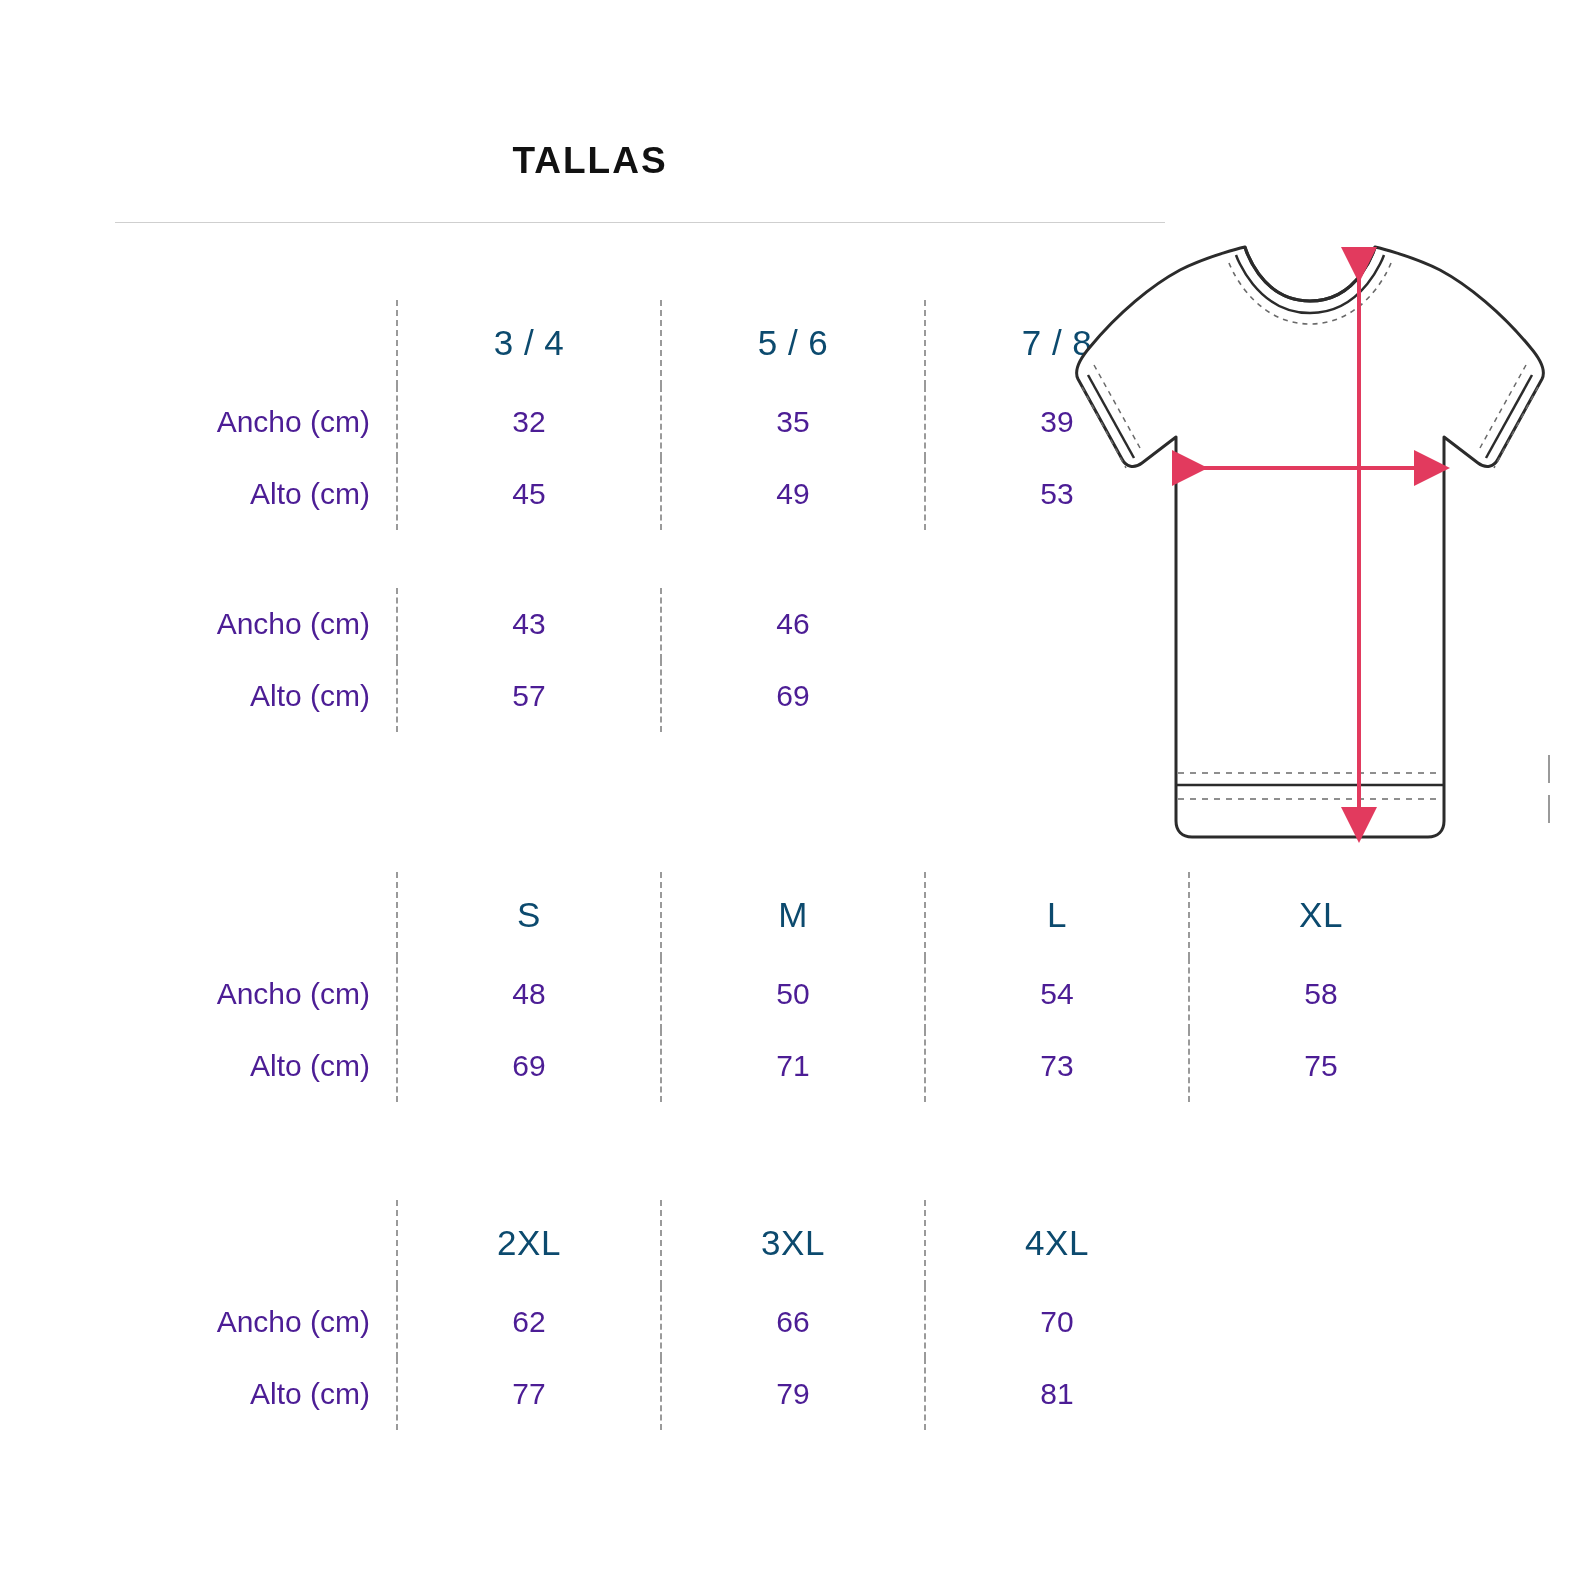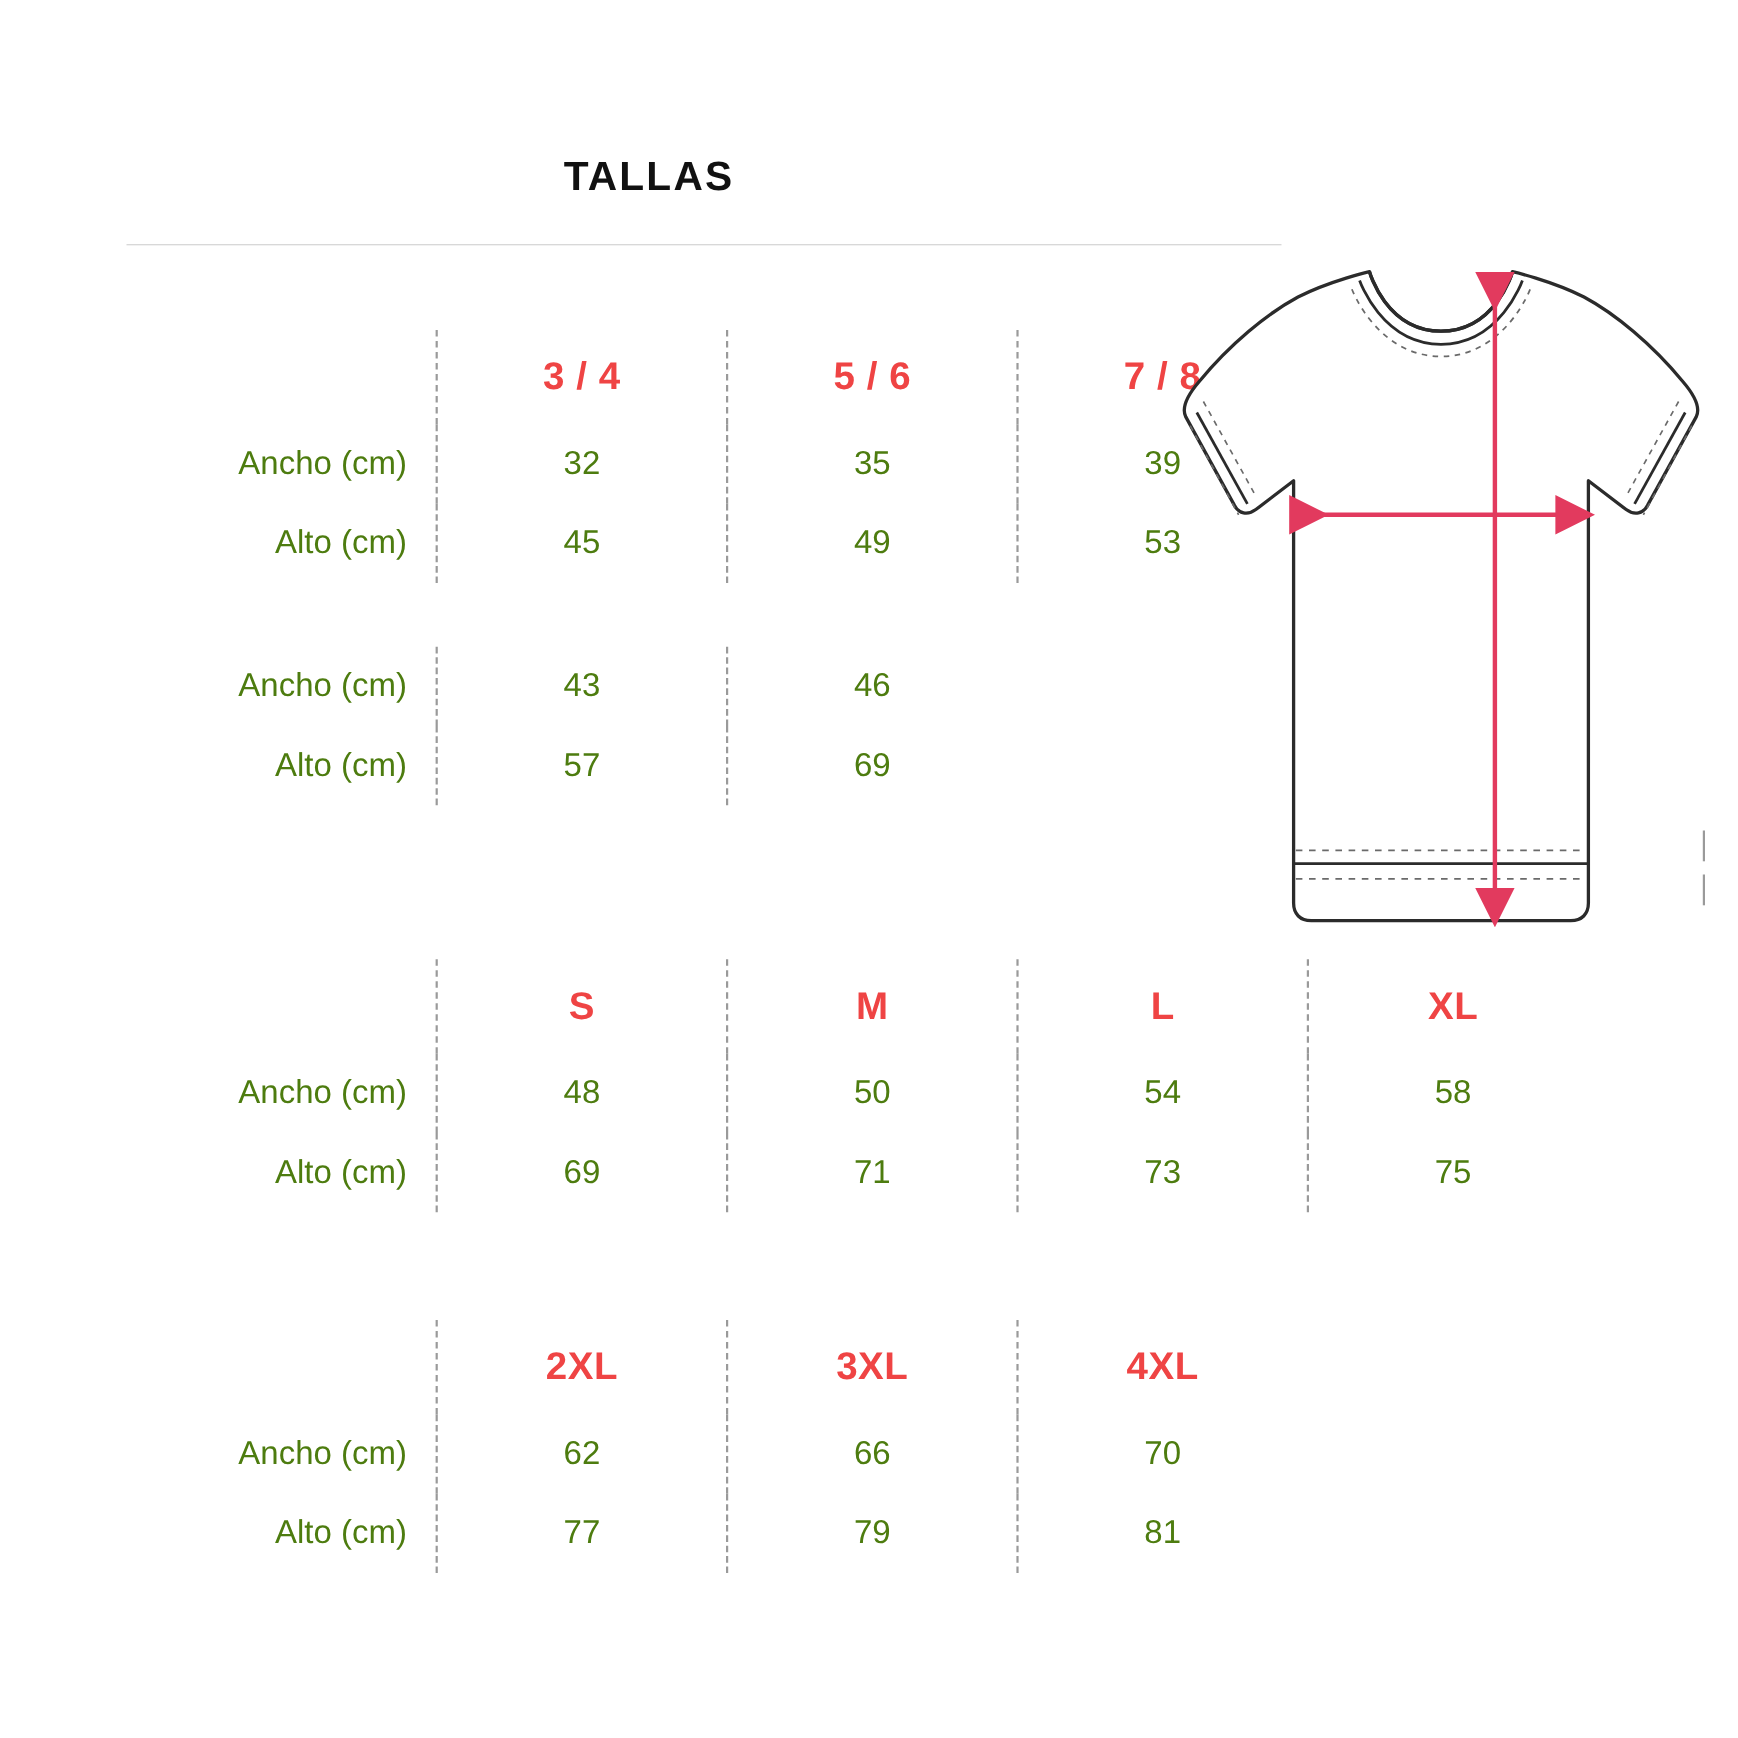--- a/index.html
+++ b/index.html
@@ -71,28 +71,28 @@
     padding-right: 26px !important;
     white-space: nowrap;
   }
   .col {
     width: 262px;
     border-left: 2px dashed #9a9a9a;
   }
   .hdr td {
     height: 86px;
     font-size: 35px;
-    font-weight: bold;
+    font-weight: normal;
     letter-spacing: 0.5px;
-    color: #ef4444;
+    color: #0c4a6e;
   }
   .row td {
     height: 72px;
     font-size: 30px;
-    color: #4d7c0f;
+    color: #4c1d95;
   }
   .hdr .lbl { font-size: 0; }
 
   
   .shirt-wrap {
     position: absolute;
     left: 1060px;
     top: 225px;
     width: 500px;
     height: 650px;

